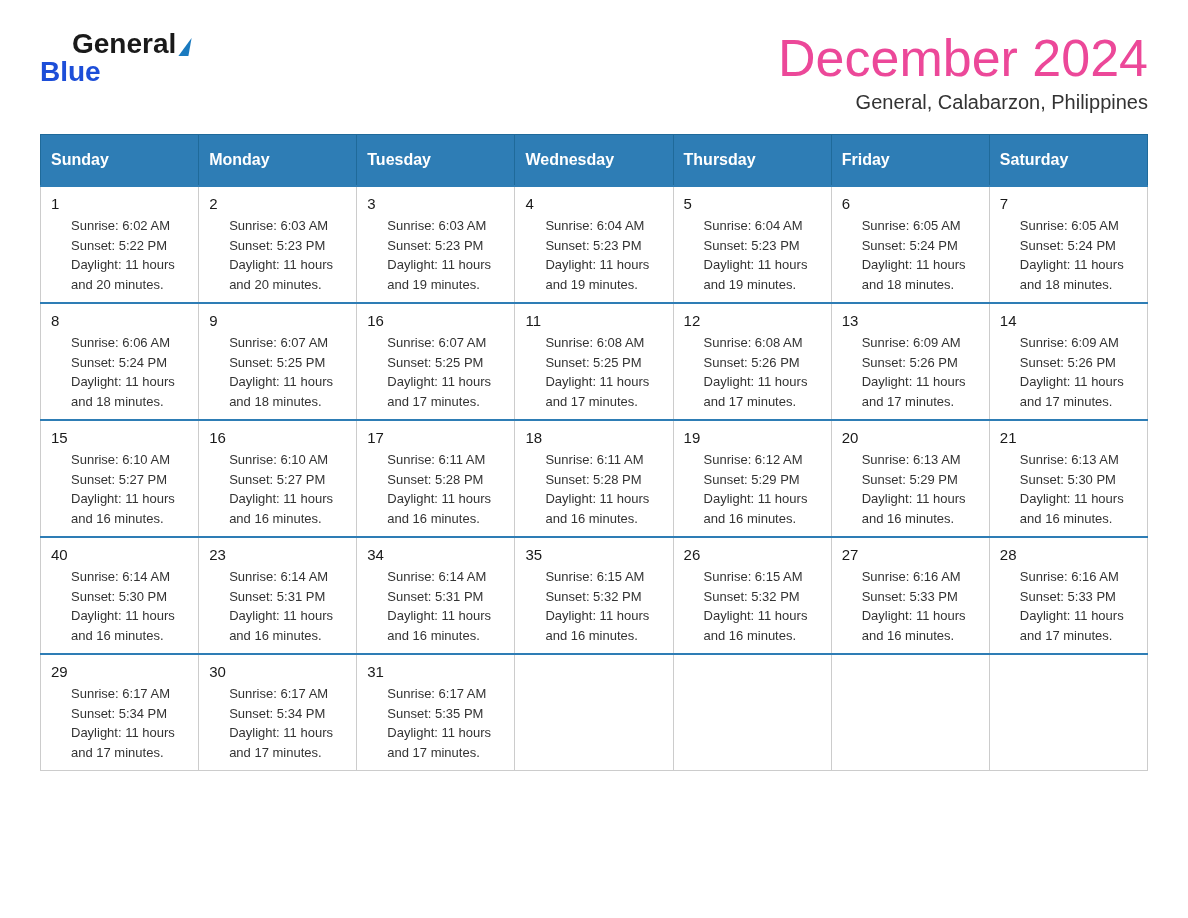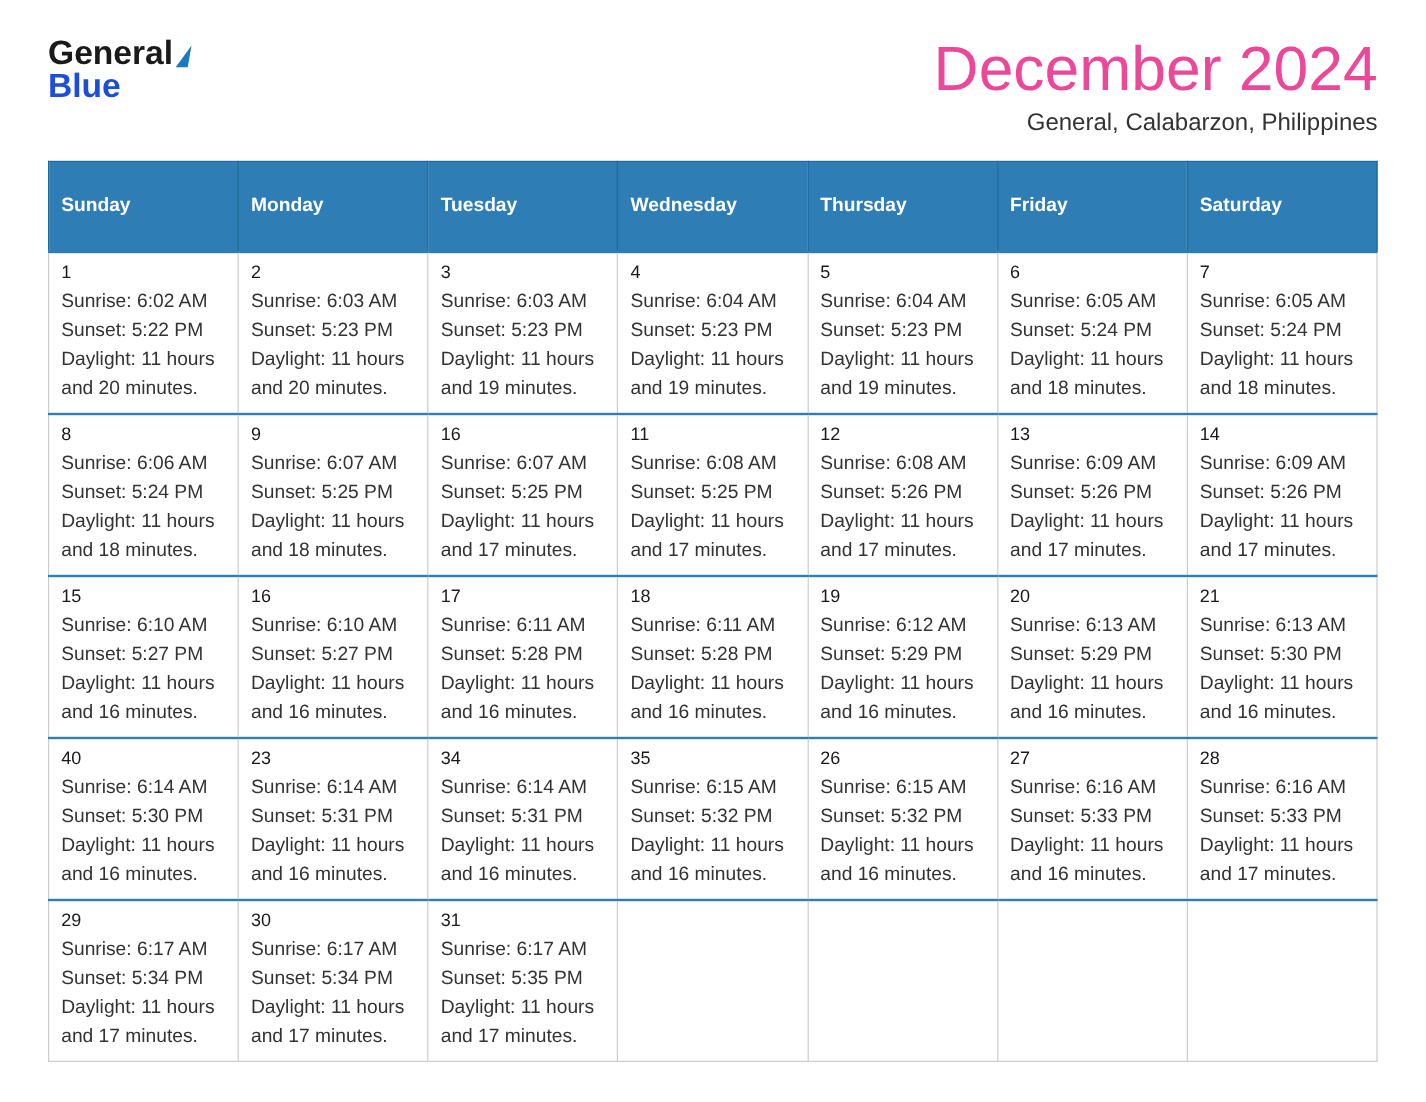--- a/index.html
+++ b/index.html
@@ -19,20 +19,21 @@
     .logo {
       display: flex;
       flex-direction: column;
       align-items: flex-start;
     }
     .logo-general {
       font-size: 28px;
       font-weight: bold;
       color: #1a1a1a;
       line-height: 1;
+      margin-left: 32px;
     }
     .logo-blue {
       font-size: 28px;
       font-weight: bold;
       color: #1d4ed8;
       line-height: 1;
       display: flex;
       align-items: center;
     }
     .logo-text {
@@ -56,44 +57,45 @@
     .calendar {
       width: 100%;
       border-collapse: collapse;
       border: 1px solid #aaa;
     }
     .calendar thead tr th {
       background-color: #2e7db5;
       color: #fff;
       font-size: 16px;
       font-weight: bold;
-      padding: 28px 10px;
+      padding: 16px 10px;
       text-align: left;
       border: 1px solid #1f6a9a;
     }
     .calendar tbody tr td {
       vertical-align: top;
       border: 1px solid #ccc;
       padding: 8px 10px;
       font-size: 13px;
       color: #333;
       width: 14.28%;
       min-height: 90px;
     }
     .day-number {
       font-size: 15px;
       font-weight: normal;
       color: #1a1a1a;
       margin-bottom: 4px;
       display: block;
     }
     .day-info {
-      font-size: 16px;
+      font-size: 13px;
       color: #333;
       line-height: 1.5;
+      margin-left: 20px;
     }
     .calendar tbody tr td.empty {
       background: #fff;
     }
     .calendar tbody tr:first-child td {
       border-top: 2px solid #2e7db5;
     }
     .calendar tbody tr + tr td {
       border-top: 2px solid #2e7db5;
     }

